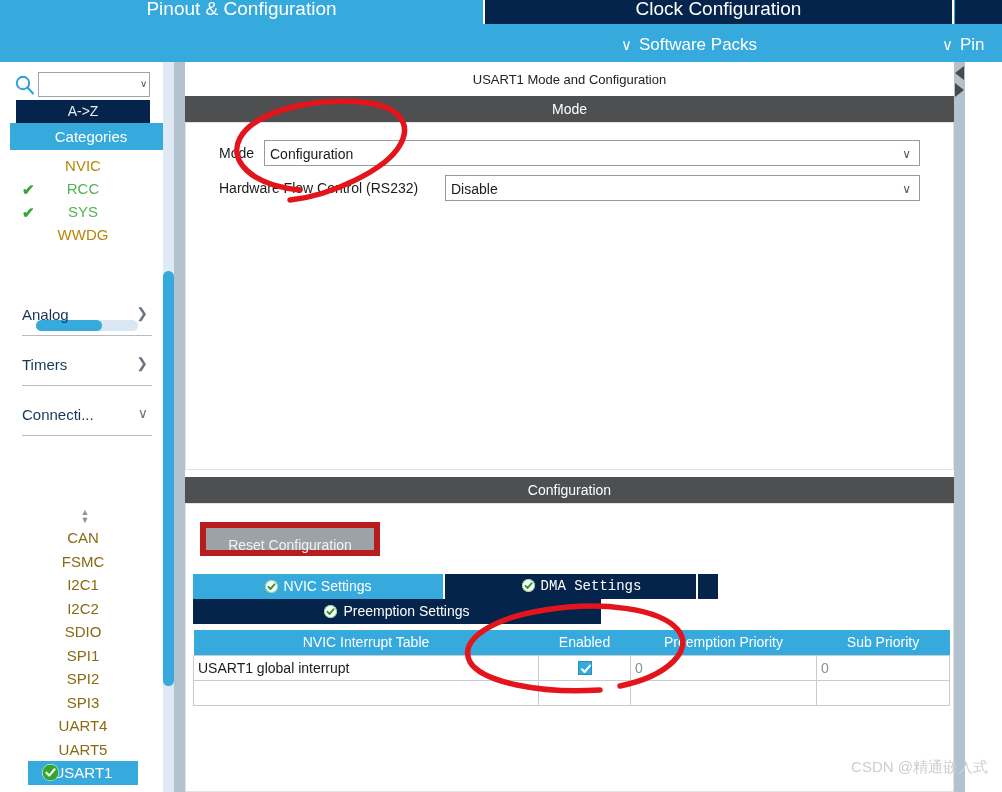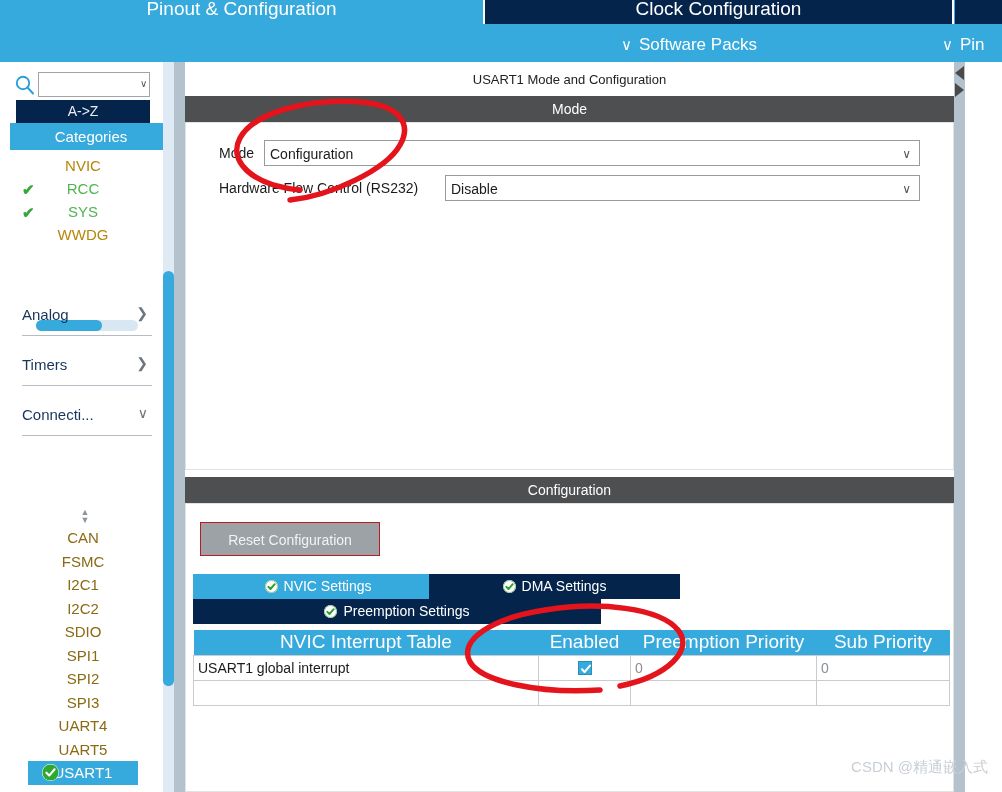--- a/index.html
+++ b/index.html
@@ -184,21 +184,21 @@
     position: absolute; right: 8px; top: 0; height: 26px; line-height: 26px;
     font-size: 12px; color: #555;
   }
 
   .config-box {
     position: absolute; left: 0; top: 415px; width: 769px; height: 315px;
     background: #ffffff; border: 1px solid #e2e2e2;
   }
   .reset-btn {
     position: absolute; left: 14px; top: 40px; width: 180px; height: 34px;
-    background: #9da2a6; border: 1px solid #b91c1c;
+    background: #9da2a6; border: 6px solid #b91c1c;
     color: #f1f3f5; font-size: 14px; text-align: center; line-height: 34px;
   }
 
   .tabrow { position: absolute; left: 7px; width: 756px; height: 25px; }
   .ctab {
     position: absolute; top: 0; height: 25px; background: #04244c;
     color: #ffffff; font-size: 14px; text-align: center; line-height: 25px;
     white-space: nowrap;
   }
   .ctab.active { background: #36a9dd; }
@@ -211,21 +211,21 @@
   .tab-sep {
     position: absolute; width: 2px; height: 25px; background: #ffffff;
   }
 
   
   .nvic-table {
     position: absolute; left: 7px; width: 756px;
     border-collapse: collapse; table-layout: fixed;
   }
   .nvic-table th {
-    background: #36a9dd; color: #ffffff; font-size: 19px; font-weight: normal;
+    background: #36a9dd; color: #ffffff; font-size: 14px; font-weight: normal;
     height: 25px; text-align: center;
   }
   .nvic-table td {
     height: 25px; font-size: 14px; color: #1b1b1b; background: #ffffff;
     border: 1px solid #c8ccd0; padding: 0 4px;
   }
   .nvic-table td.num { color: #8a8f94; }
   .nvic-table td.ctr { text-align: center; }
   .chk {
     display: inline-block; width: 14px; height: 14px;
@@ -392,21 +392,21 @@
       <div class="tabrow" style="top:70px;padding-left:36px;">
         <div class="ctab active" style="left:0;width:250px;">
           <span class="tick">
             <svg width="13" height="13" viewBox="0 0 13 13">
               <circle cx="6.5" cy="6.5" r="6" fill="#ffffff" stroke="#8ec48e" stroke-width="1"></circle>
               <path d="M3.4 6.8 L5.5 9 L9.7 4.2" fill="none" stroke="#2e9e2e" stroke-width="1.9" stroke-linecap="round" stroke-linejoin="round"></path>
             </svg>
           </span><span>NVIC Settings</span>
         </div>
         <div class="tab-sep" style="left:250px;"></div>
-        <div class="ctab" style="left:236px;width:251px;">
+        <div class="ctab" style="left:252px;width:273px;font-family:Liberation Mono, monospace;">
           <span class="tick">
             <svg width="13" height="13" viewBox="0 0 13 13">
               <circle cx="6.5" cy="6.5" r="6" fill="#ffffff" stroke="#8ec48e" stroke-width="1"></circle>
               <path d="M3.4 6.8 L5.5 9 L9.7 4.2" fill="none" stroke="#2e9e2e" stroke-width="1.9" stroke-linecap="round" stroke-linejoin="round"></path>
             </svg>
           </span><span>DMA Settings</span>
         </div>
         <div class="tab-sep" style="left:503px;"></div>
       </div>
 

